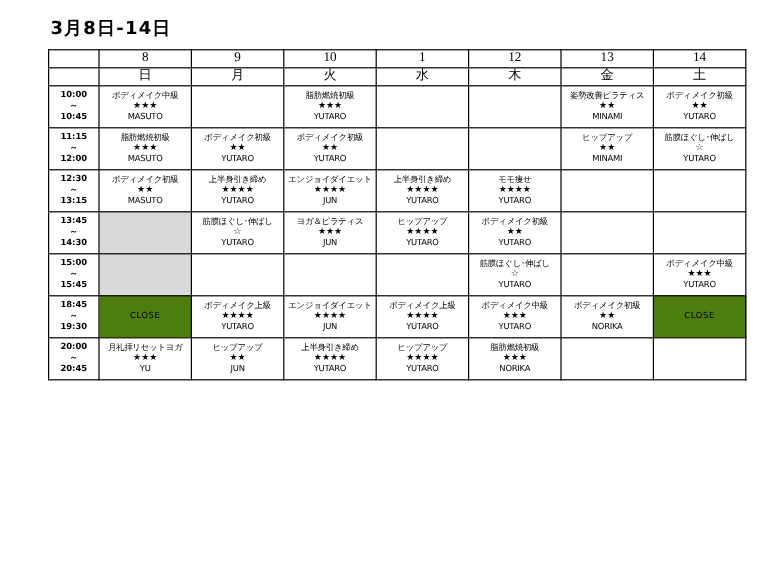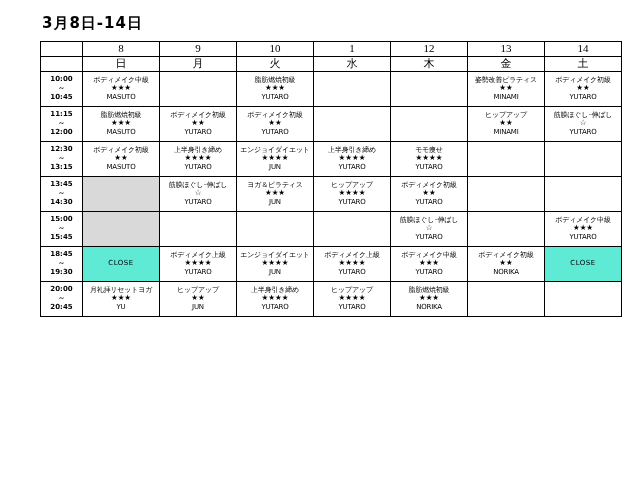--- a/index.html
+++ b/index.html
@@ -81,21 +81,21 @@
     font-size: 7.5px;
     letter-spacing: 0px;
     line-height: 1.1;
   }
   .inst {
     font-size: 7px;
     letter-spacing: -0.2px;
   }
   td.shaded { background: #d9d9d9; }
   td.closed {
-    background: #5eead4;
+    background: #4d7c0f;
     font-size: 8px;
     letter-spacing: 0.5px;
   }
 </style>
 </head>
 <body>
 
 <div id="page">
   <div id="title">3月8日-14日</div>
 

